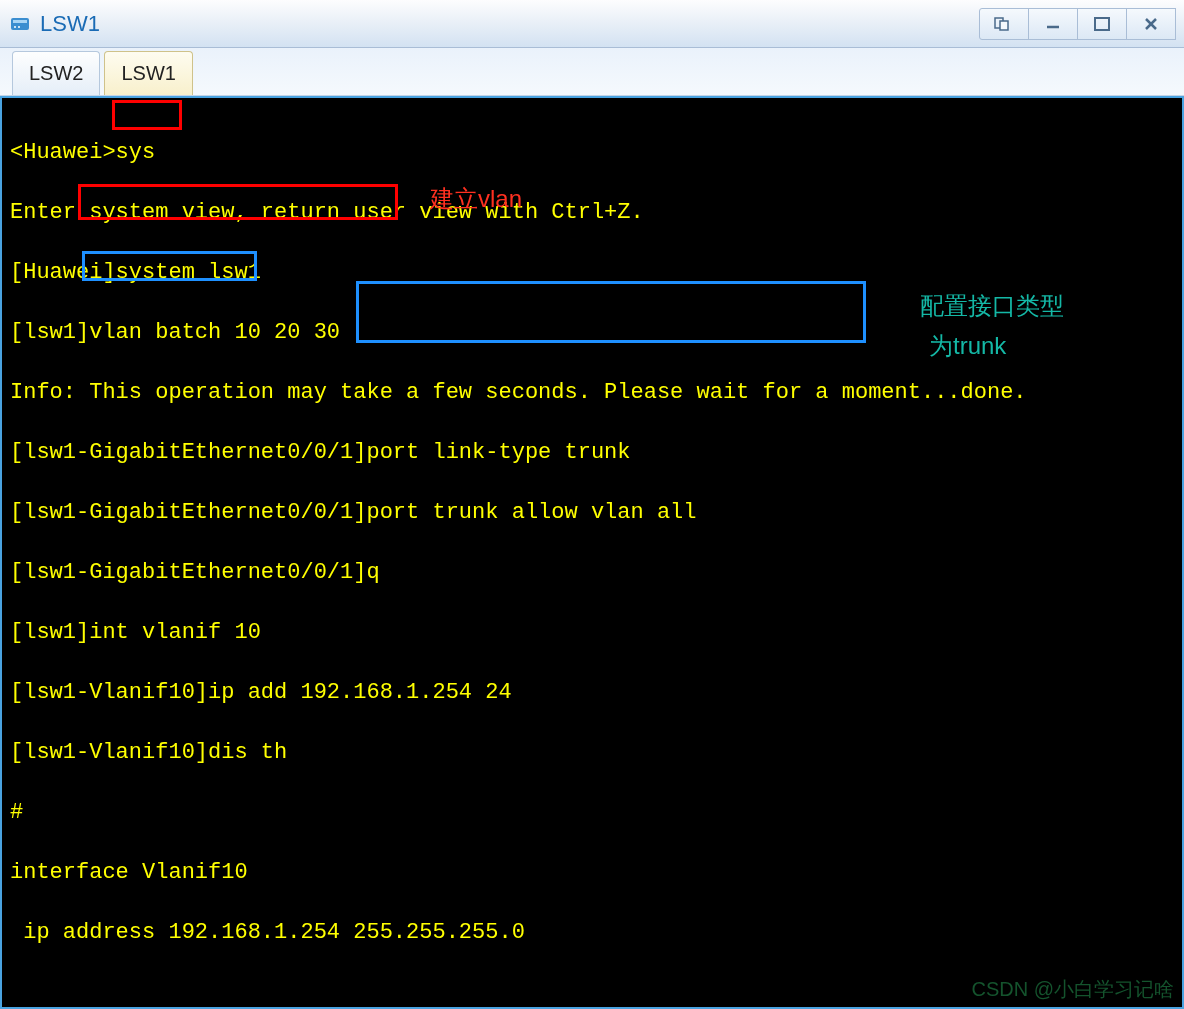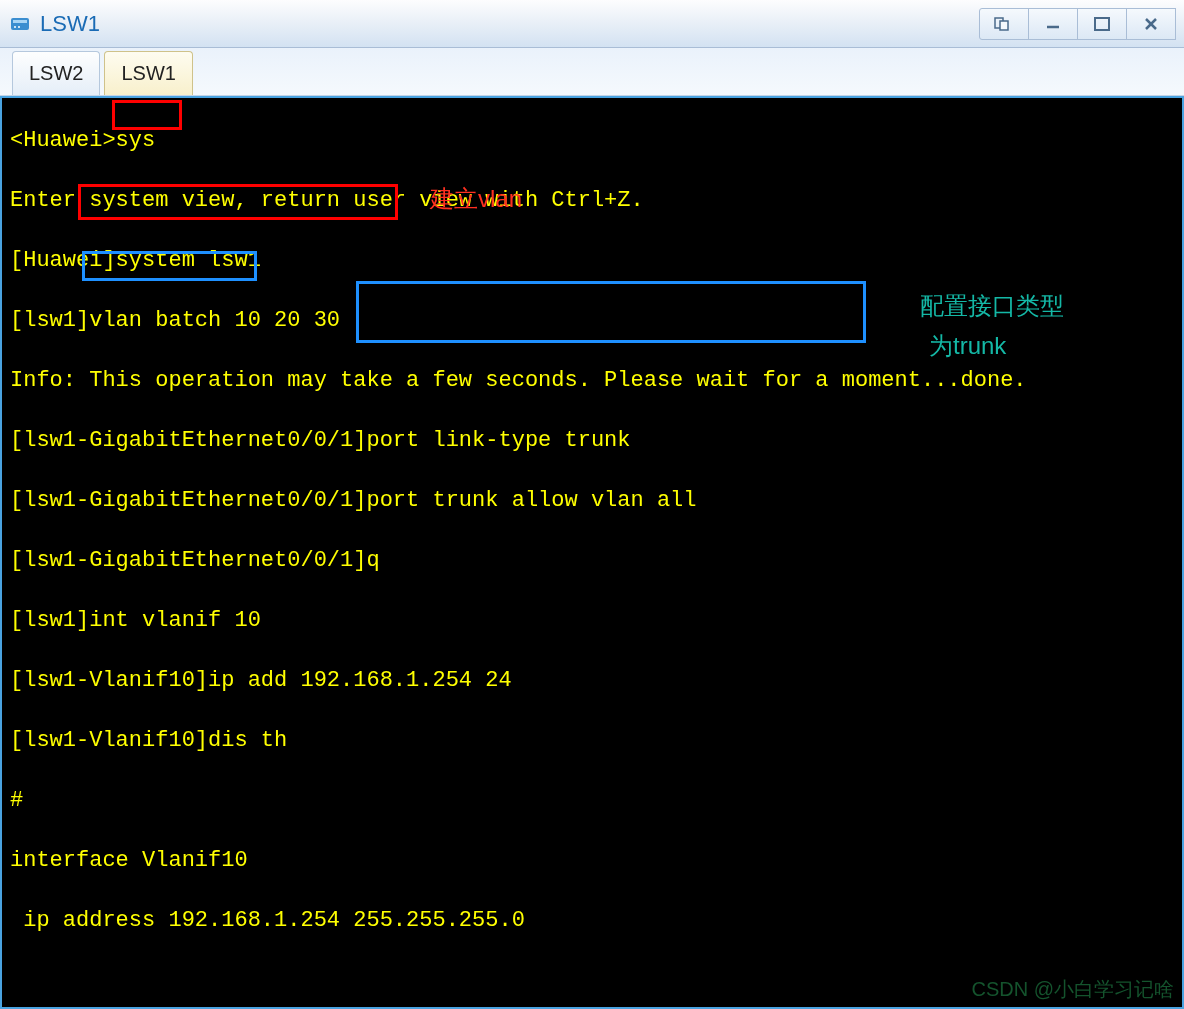--- a/index.html
+++ b/index.html
@@ -71,21 +71,21 @@
     .tab.active {
       background: linear-gradient(to bottom, #fefcf0, #f8f0cc);
       border-color: #cfc28a;
     }
     .terminal {
       background: #000;
       color: #ffff00;
       font-family: "Courier New", monospace;
       font-size: 22px;
       line-height: 30px;
-      padding: 0 10px;
+      padding: 12px 10px;
       height: calc(100% - 96px);
       white-space: pre;
       position: relative;
       outline: 2px solid #4aa3e0;
       outline-offset: -2px;
     }
     .tline { display: block; }
     .toverlay { position: absolute; pointer-events: none; }
     .redbox { border: 3px solid #ff0000; }
     .bluebox { border: 3px solid #1e90ff; }

